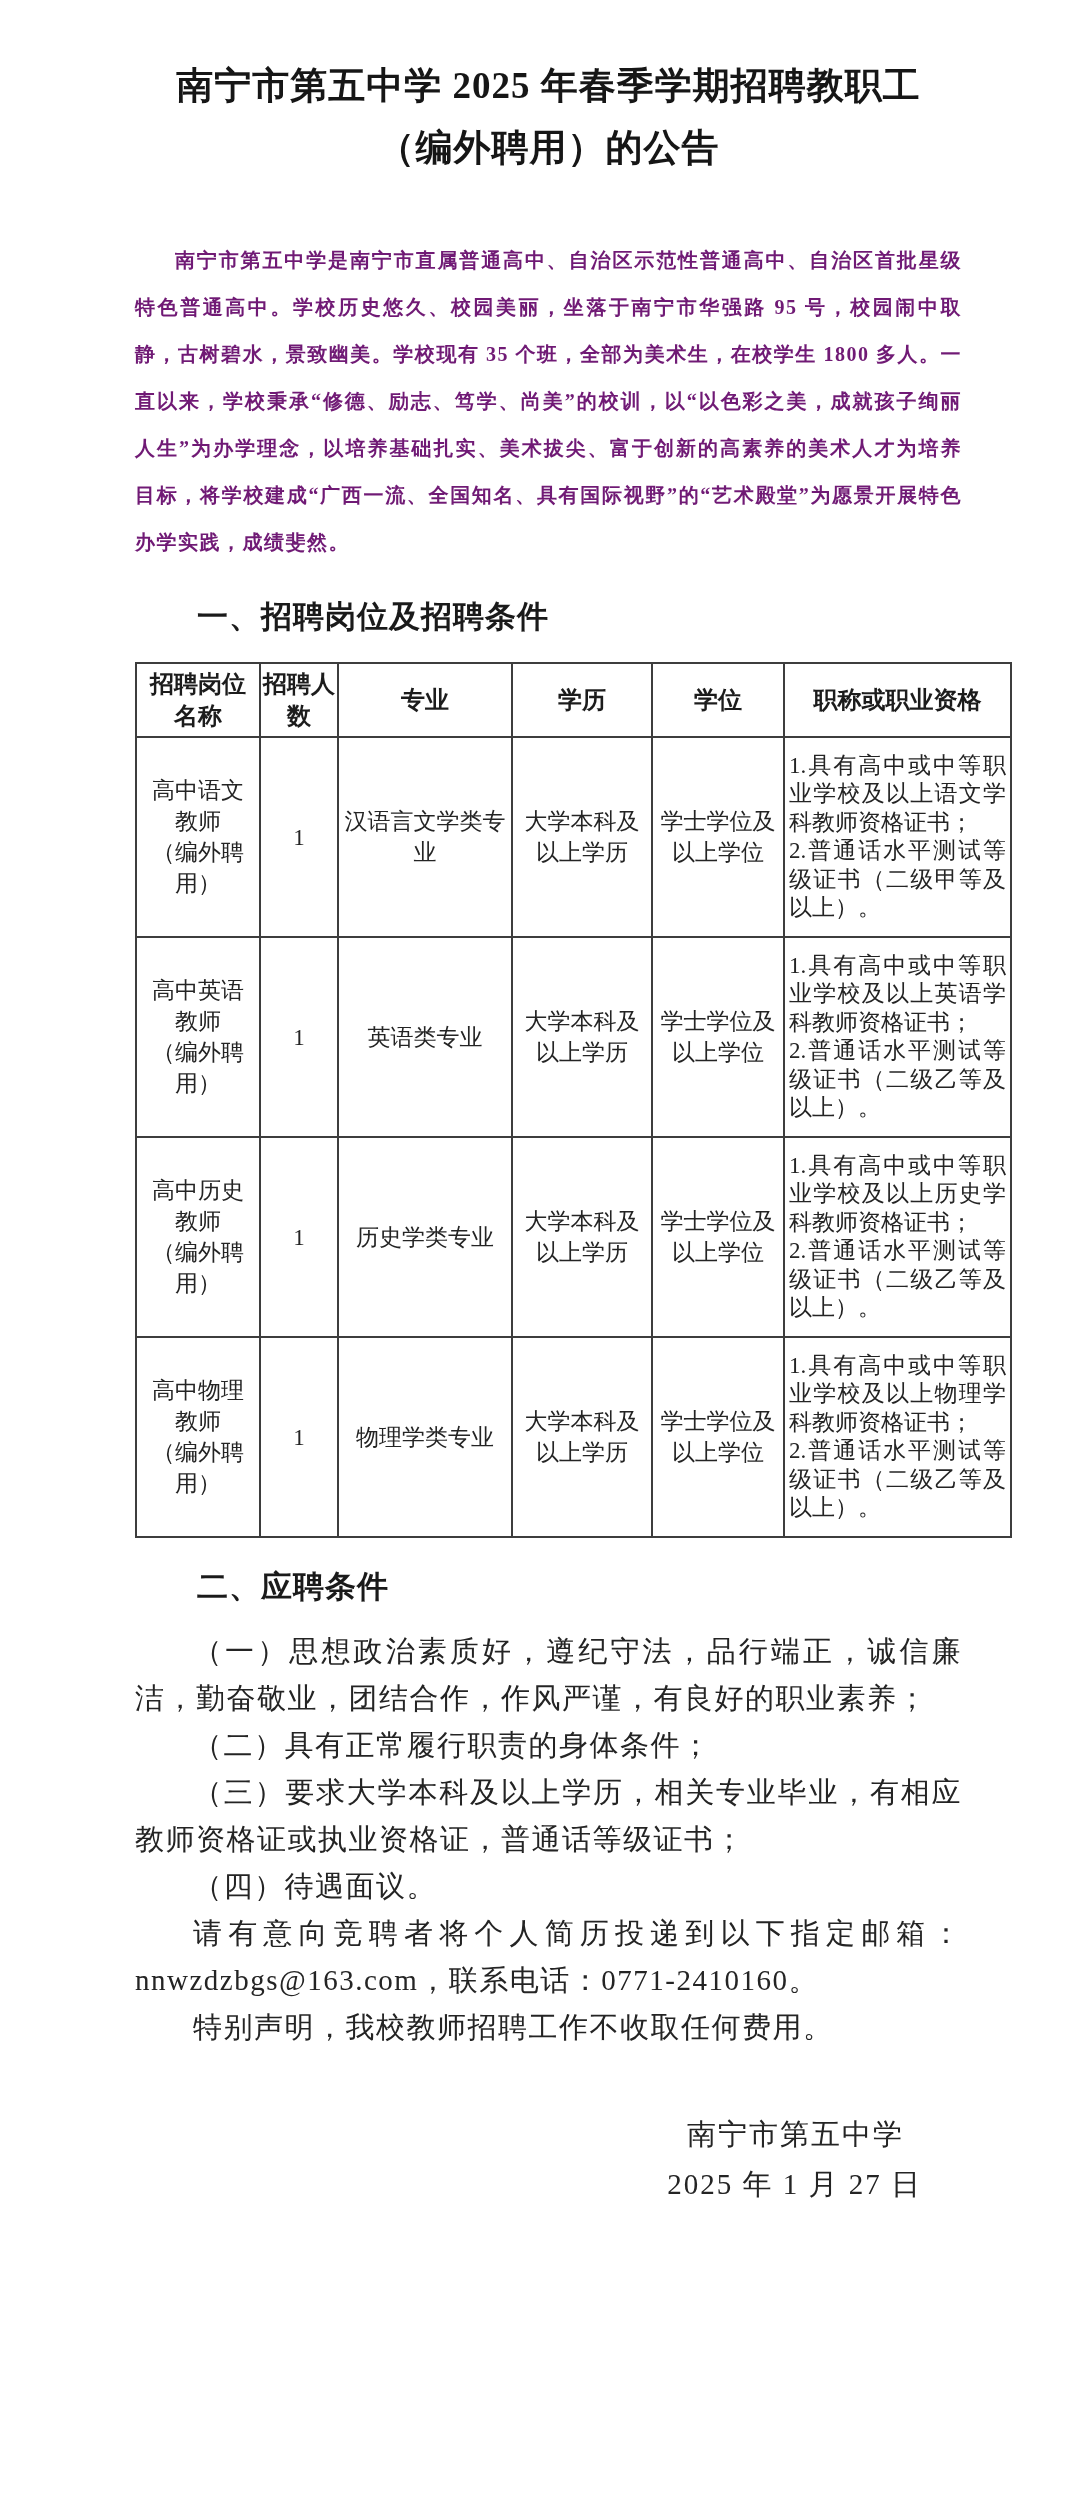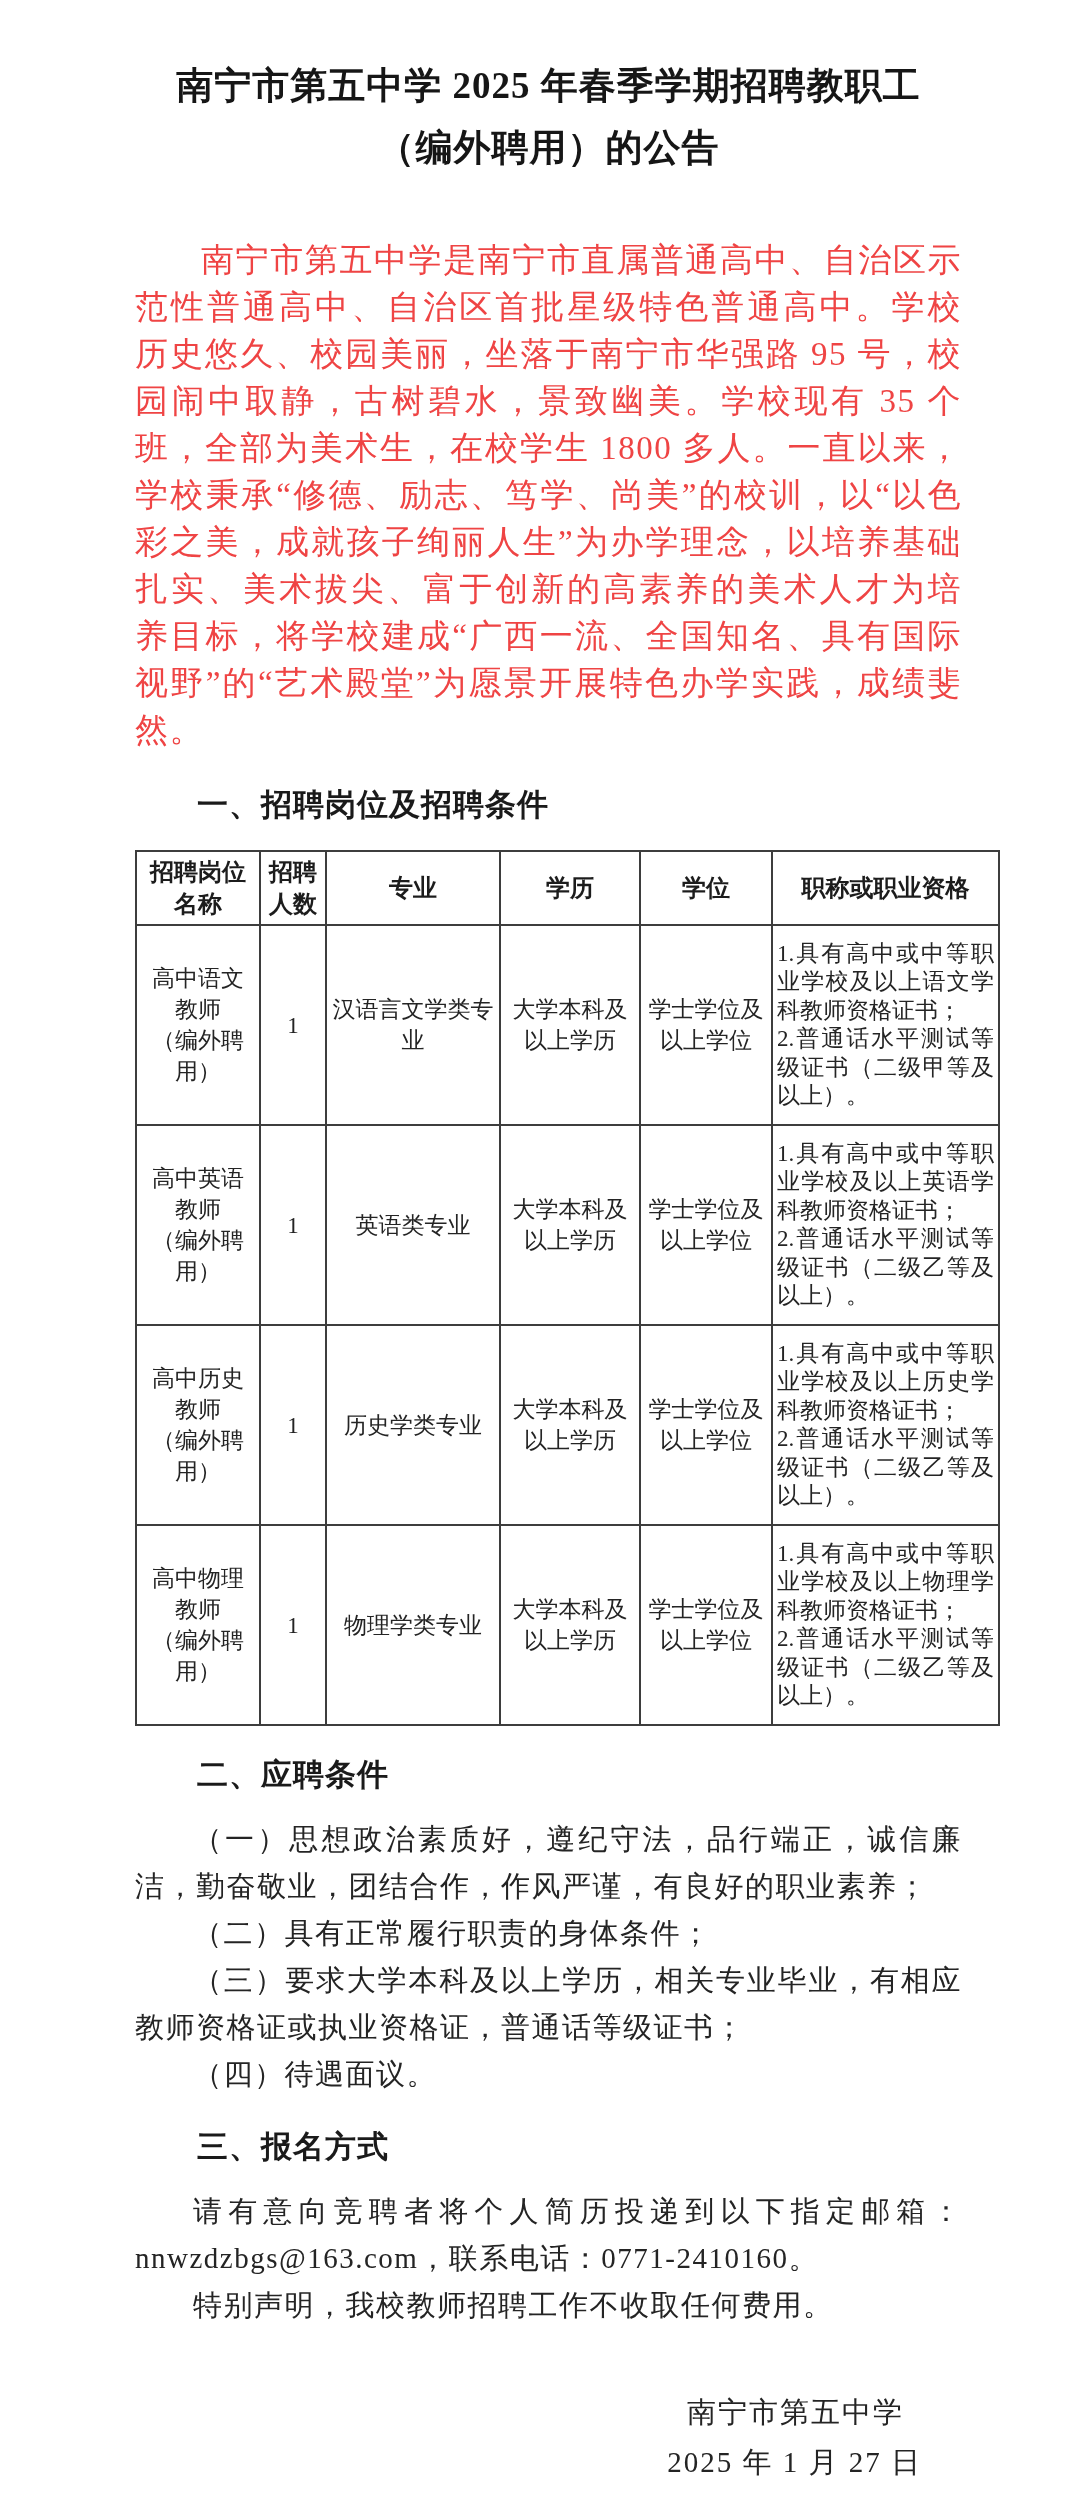--- a/index.html
+++ b/index.html
@@ -19,26 +19,27 @@
   .doc-title {
     text-align: center;
     font-weight: bold;
     font-size: 37px;
     line-height: 62px;
     letter-spacing: 1px;
     margin-bottom: 58px;
     color: #161616;
   }
   .para {
-    font-size: 33px;
-    line-height: 47px;
-    letter-spacing: 1.5px;
-    text-align: justify;
-    text-indent: 2em;
-    color: #ef4444;
+    font-size: 20px;
+    line-height: 47px;
+    letter-spacing: 1.5px;
+    text-align: justify;
+    text-indent: 2em;
+    color: #701a75;
+    font-weight: bold;
   }
   .section-heading {
     font-family: "Liberation Sans", "DejaVu Sans", sans-serif;
     font-weight: bold;
     font-size: 31px;
     line-height: 46px;
     text-indent: 2em;
     letter-spacing: 1px;
     color: #1a1a1a;
   }
@@ -132,21 +133,21 @@
   </div>
 
   <p class="para">南宁市第五中学是南宁市直属普通高中、自治区示范性普通高中、自治区首批星级特色普通高中。学校历史悠久、校园美丽，坐落于南宁市华强路 95 号，校园闹中取静，古树碧水，景致幽美。学校现有 35 个班，全部为美术生，在校学生 1800 多人。一直以来，学校秉承“修德、励志、笃学、尚美”的校训，以“以色彩之美，成就孩子绚丽人生”为办学理念，以培养基础扎实、美术拔尖、富于创新的高素养的美术人才为培养目标，将学校建成“广西一流、全国知名、具有国际视野”的“艺术殿堂”为愿景开展特色办学实践，成绩斐然。</p>
 
   <div class="section-heading heading-1">一、招聘岗位及招聘条件</div>
 
   <table class="jobs">
     <thead>
       <tr>
         <th style="width:124px">招聘岗位名称</th>
-        <th style="width:66px">招聘人数</th>
+        <th style="width:78px">招聘人数</th>
         <th style="width:174px">专业</th>
         <th style="width:140px">学历</th>
         <th style="width:132px">学位</th>
         <th style="width:227px">职称或职业资格</th>
       </tr>
     </thead>
     <tbody>
       <tr class="job-row">
         <td>
           <span class="blk">高中语文教师</span>
@@ -206,21 +207,20 @@
     </tbody>
   </table>
 
   <div class="section-heading heading-2">二、应聘条件</div>
 
   <p class="cond-item">（一）思想政治素质好，遵纪守法，品行端正，诚信廉洁，勤奋敬业，团结合作，作风严谨，有良好的职业素养；</p>
   <p class="cond-item">（二）具有正常履行职责的身体条件；</p>
   <p class="cond-item">（三）要求大学本科及以上学历，相关专业毕业，有相应教师资格证或执业资格证，普通话等级证书；</p>
   <p class="cond-item">（四）待遇面议。</p>
 
-  <div class="section-heading heading-3">三、报名方式</div>
 
   <div class="apply-line-1">请有意向竞聘者将个人简历投递到以下指定邮箱：</div>
   <div class="apply-line-2">nnwzdzbgs@163.com，联系电话：0771-2410160。</div>
   <p class="cond-item">特别声明，我校教师招聘工作不收取任何费用。</p>
 
   <div class="signature">
     <div class="org">南宁市第五中学</div>
     <div class="date">2025 年 1 月 27 日</div>
   </div>
 

